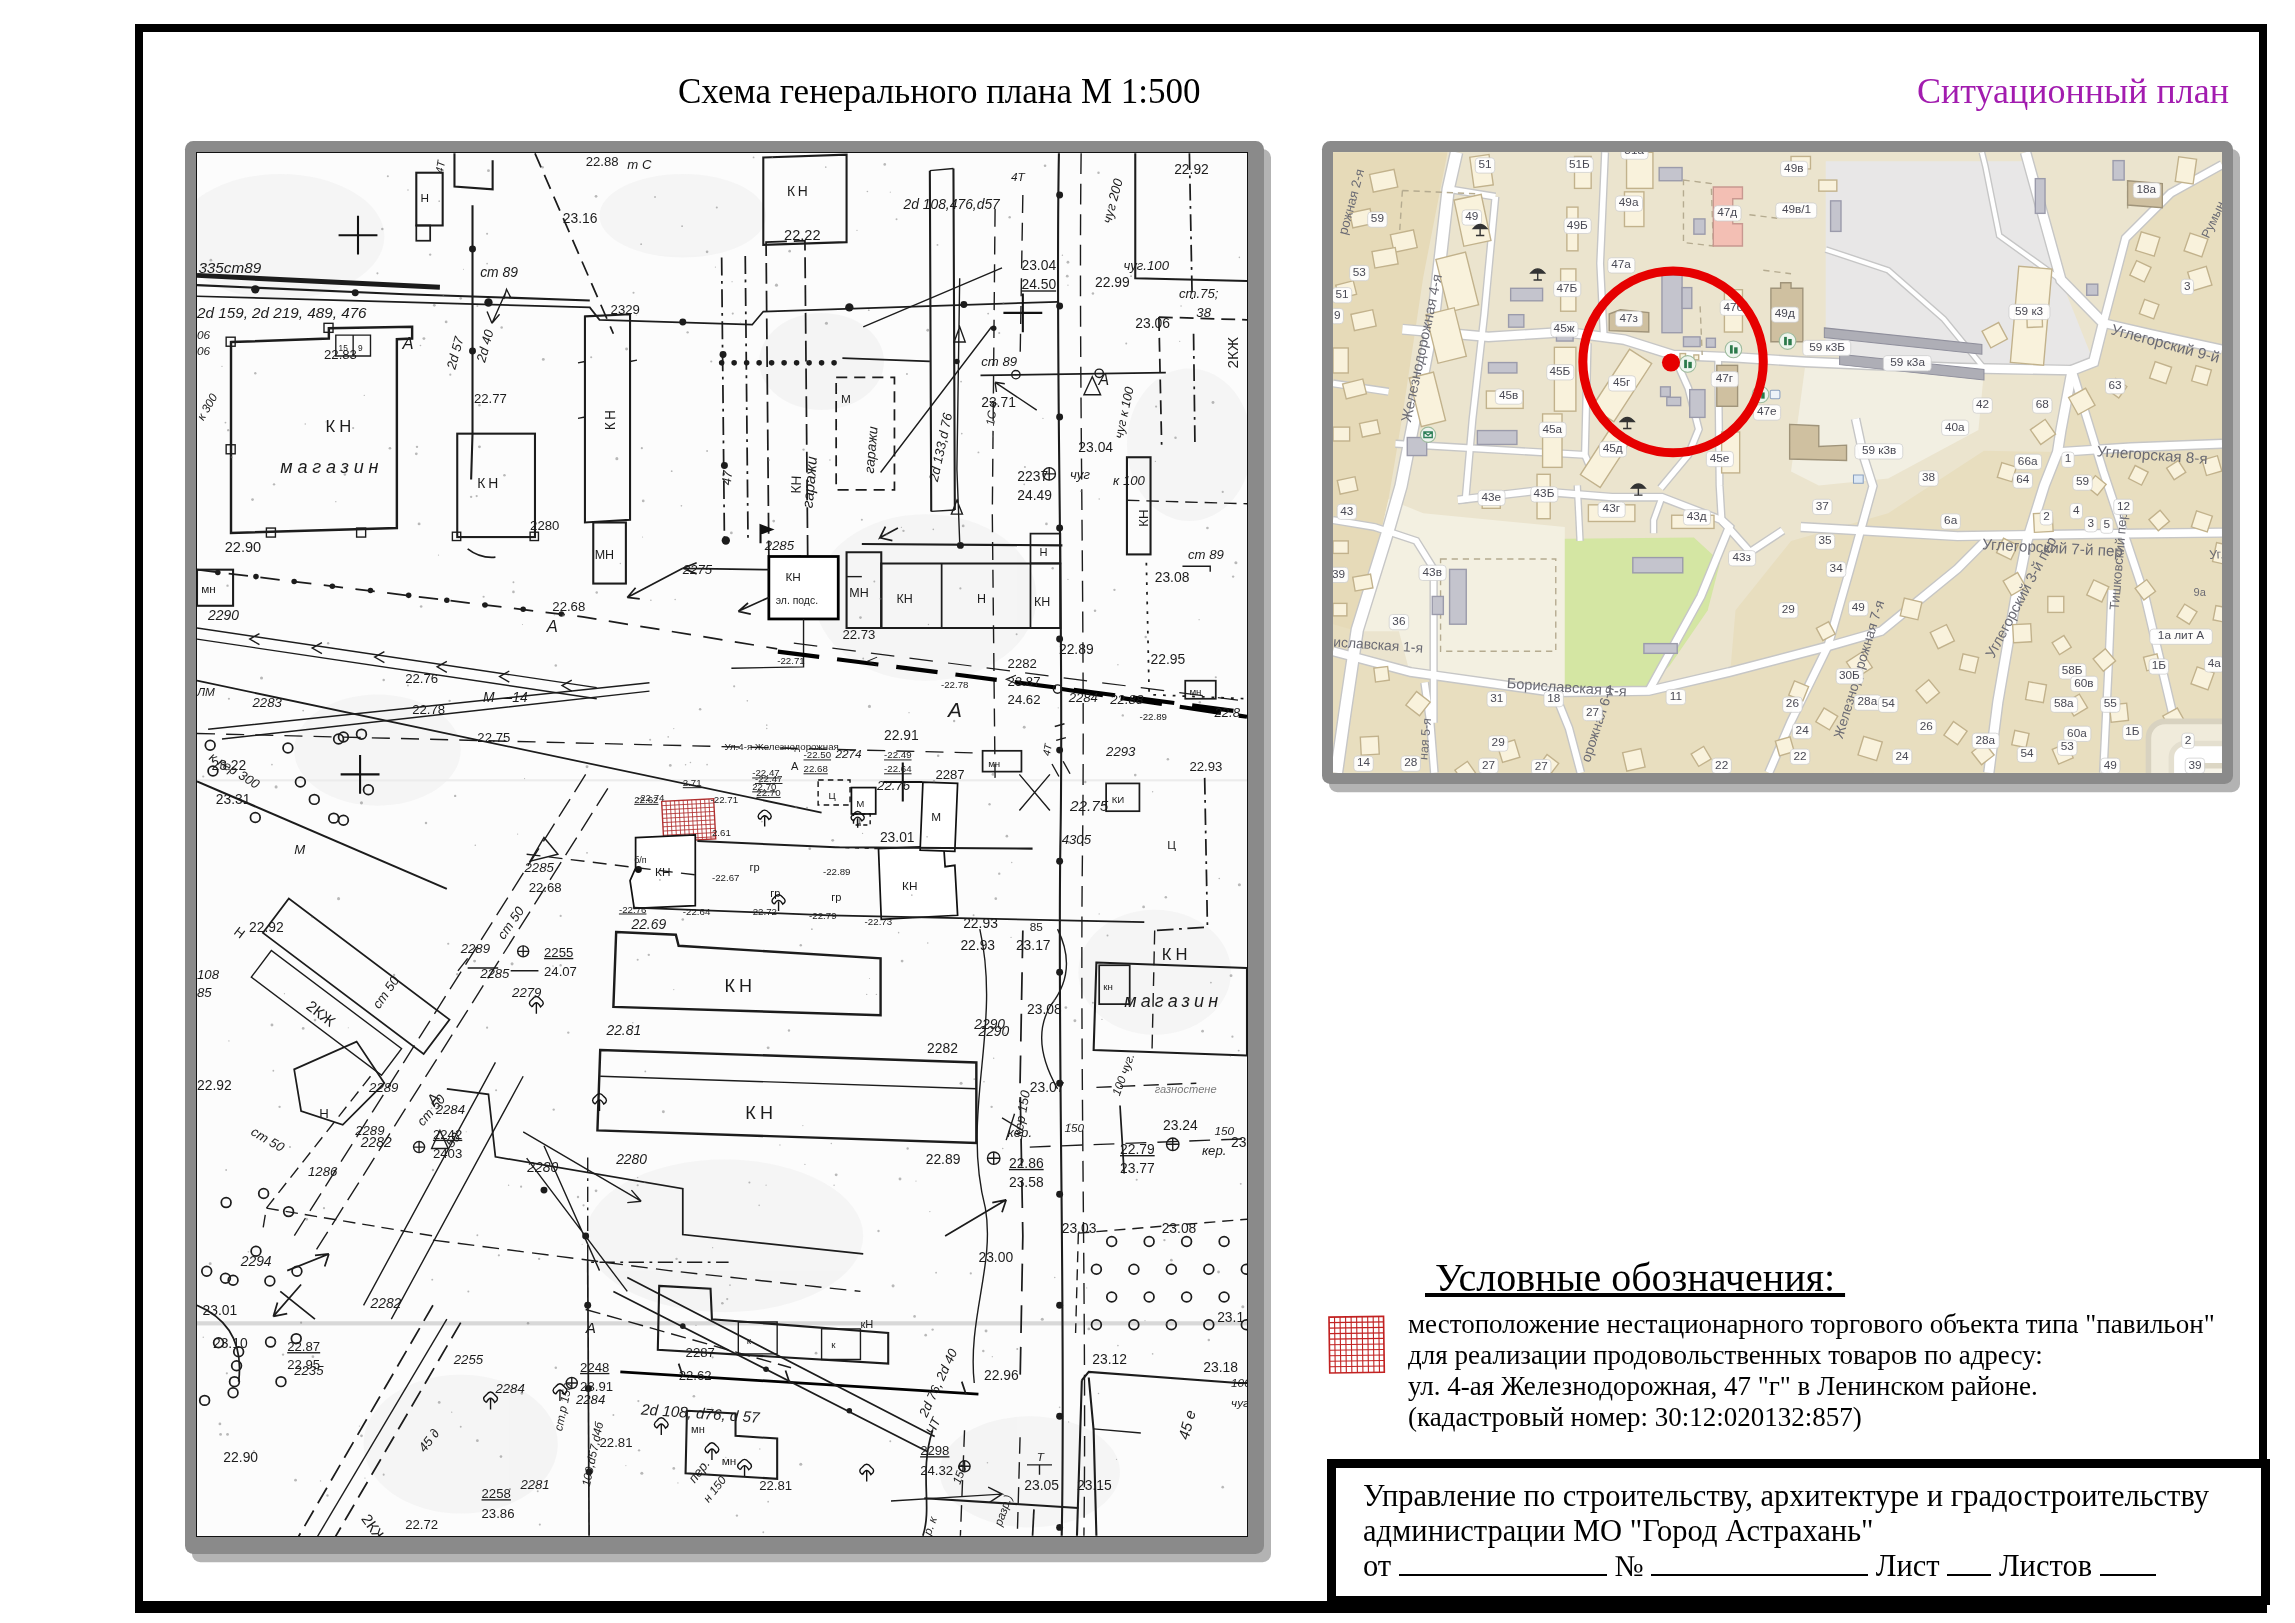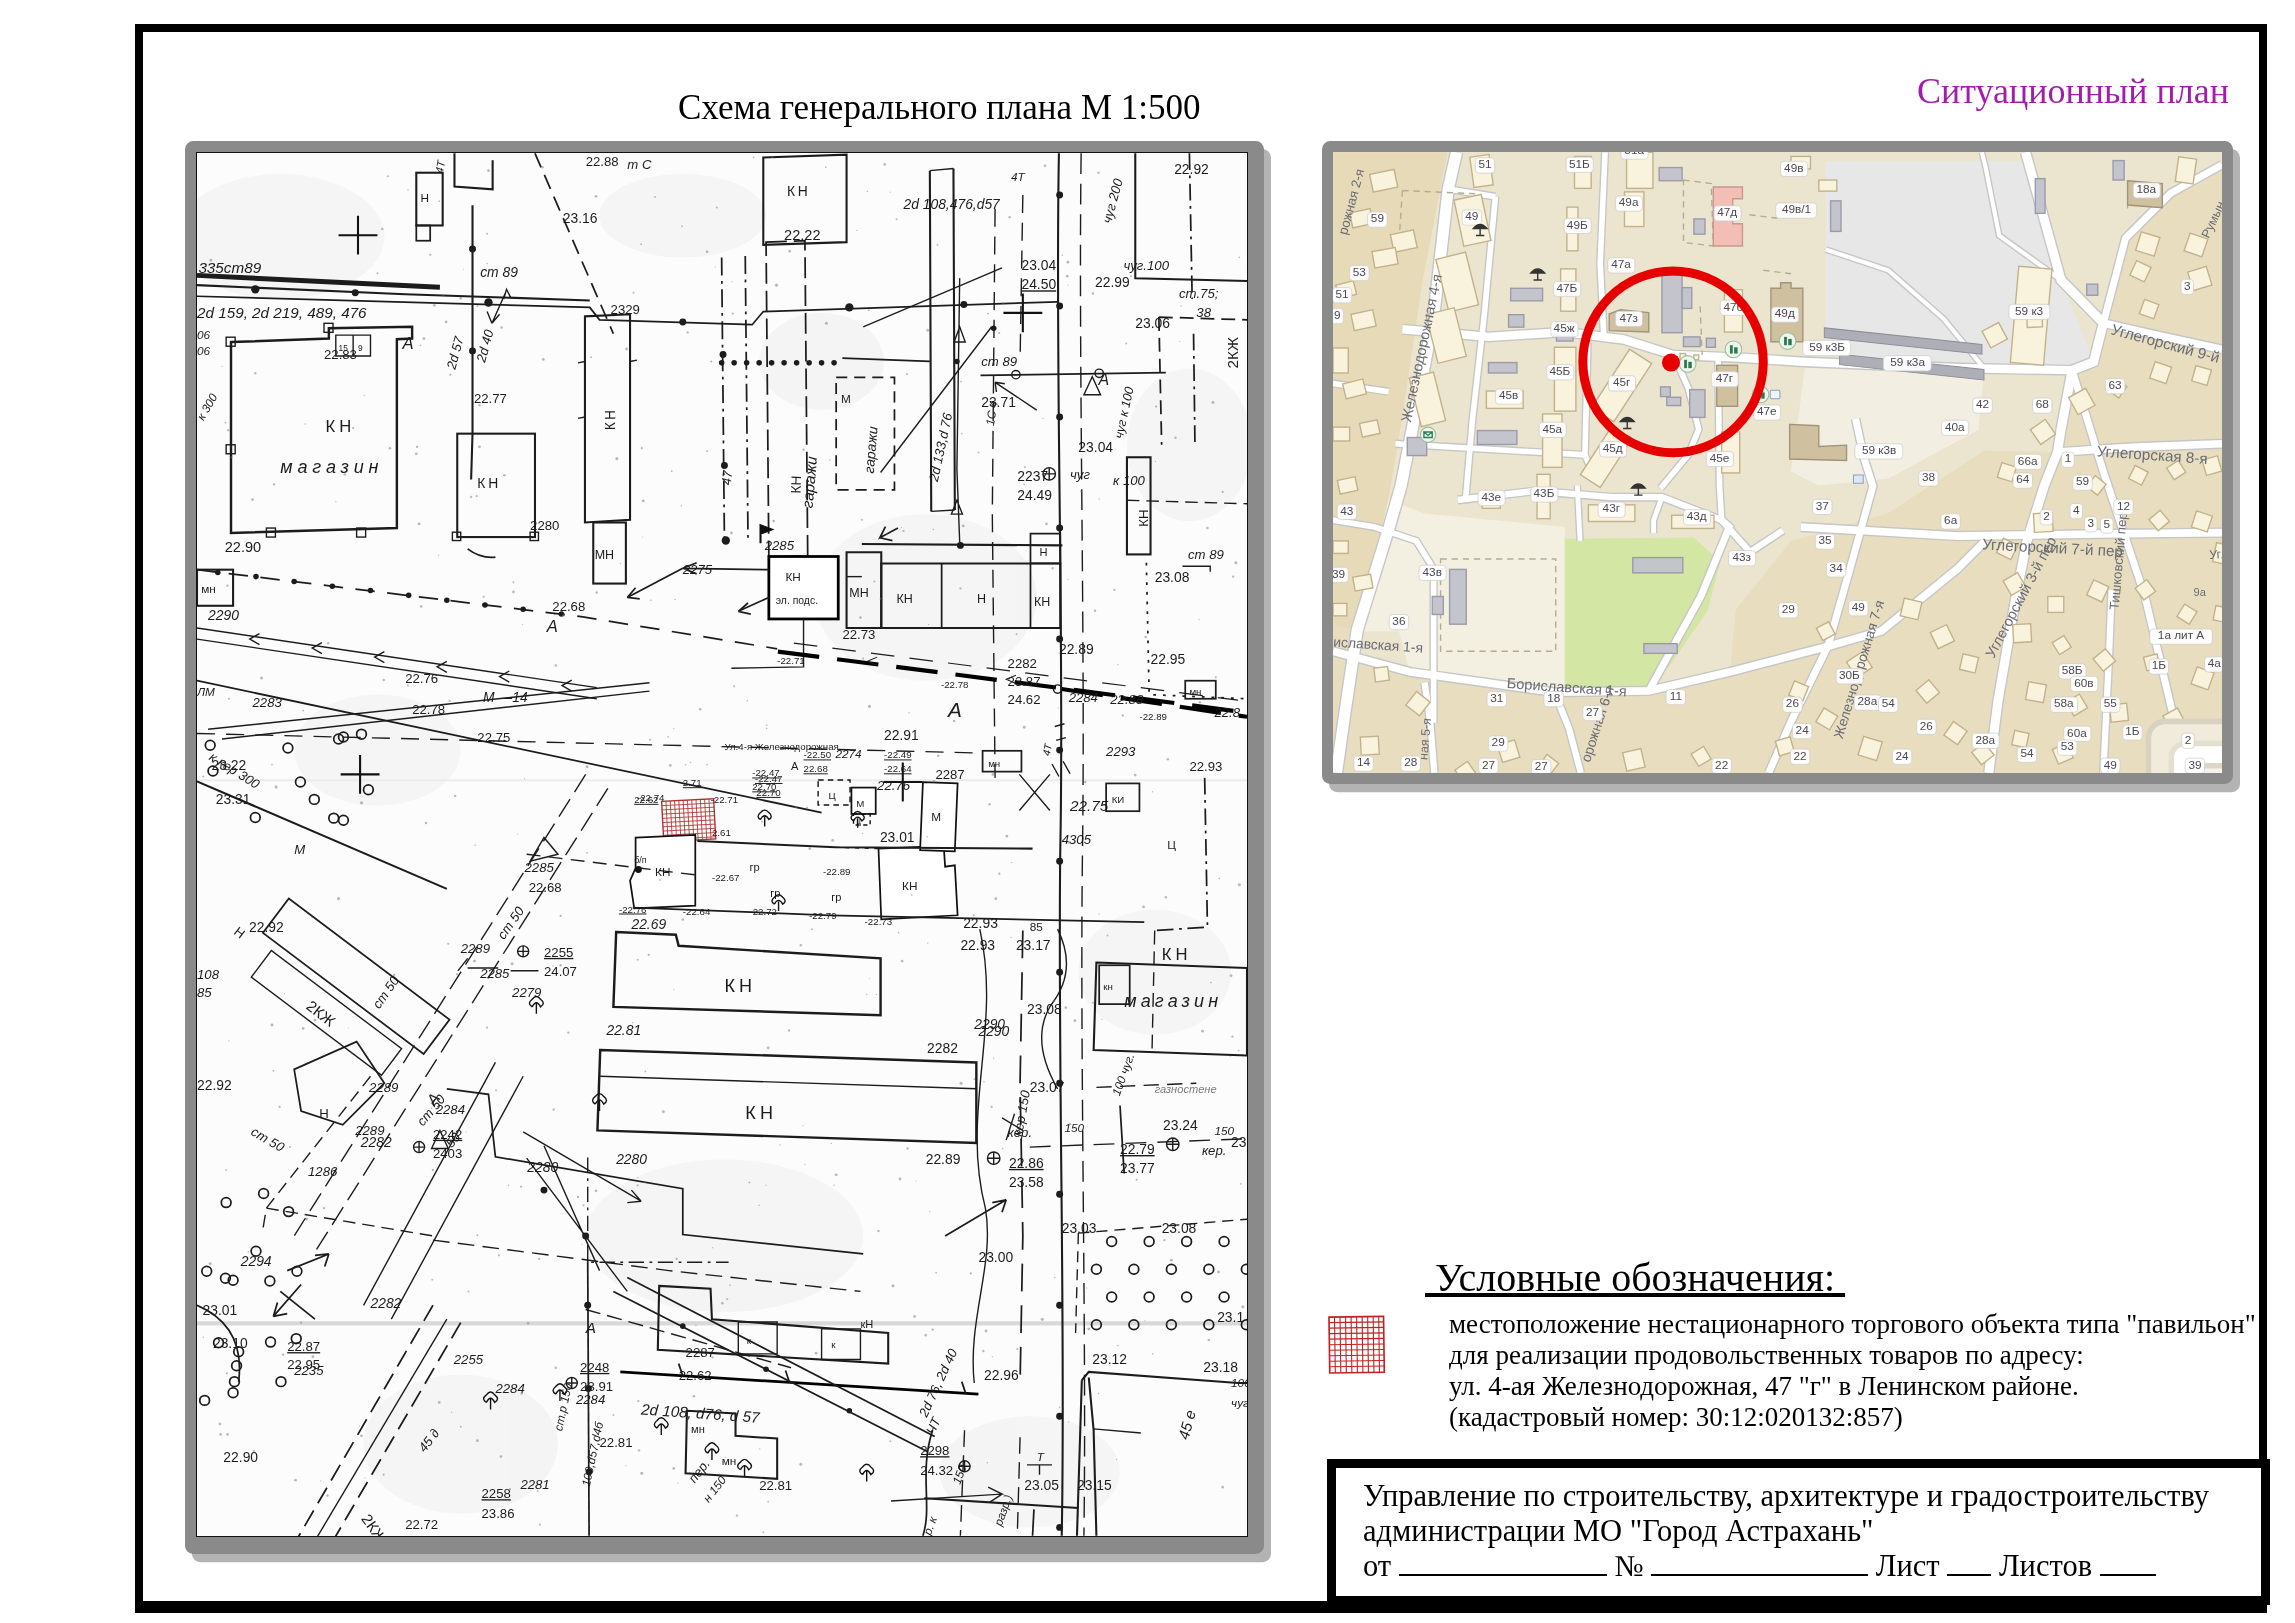--- a/index.html
+++ b/index.html
@@ -6,21 +6,21 @@
   body{width:2295px;height:1624px;position:relative;background:#ffffff;
        font-family:"Liberation Serif", serif;}
   .abs{position:absolute;}
   .ul{display:inline-block;border-bottom:2.1px solid #000;height:23.6px;}
 </style>
 </head>
 <body>
 
 <div class="abs" style="left:135px;top:24px;width:2116px;height:1569px;border:8.3px solid #000;border-bottom-width:12.5px;"></div>
 
-<div class="abs" style="left:678px;top:74px;font-size:35px;color:#000;white-space:nowrap;line-height:1;margin-top:16px;">Схема генерального плана М 1:500</div>
+<div class="abs" style="left:678px;top:74px;font-size:35px;color:#000;white-space:nowrap;line-height:1;">Схема генерального плана М 1:500</div>
 
 <div class="abs" style="left:1917px;top:73px;font-size:36px;color:#a21caf;white-space:nowrap;line-height:1;">Ситуационный план</div>
 
 <div class="abs" style="left:185px;top:141px;width:1079px;height:1413px;background:#8a8a8a;border-radius:8.3px;box-shadow:7px 8.3px 0 #b3b3b3;"></div>
 
 <div class="abs" style="left:197px;top:153px;width:1050px;height:1383px;background:#fcfcfc;outline:1.4px solid #111;overflow:hidden;">
 <svg width="1050" height="1383" viewBox="0 0 1513 1992">
 
 <g fill="#f0f0f0" opacity="0.6">
         <ellipse cx="120" cy="120" rx="150" ry="90"></ellipse>
@@ -1793,18 +1793,18 @@
 <svg class="abs" style="left:1328px;top:1315px;" width="58" height="60" viewBox="0 0 84 86">
   <g transform="rotate(-0.8 42 43)">
     <rect x="2" y="2" width="79" height="81" fill="#ffffff" stroke="#c22222" stroke-width="2.4"></rect>
     <g stroke="#c22222" stroke-width="1.6">
       <path d="M10,2V83M18,2V83M26,2V83M34,2V83M42,2V83M50,2V83M58,2V83M66,2V83M74,2V83"></path>
       <path d="M2,10H81M2,18H81M2,26H81M2,34H81M2,42H81M2,50H81M2,58H81M2,66H81M2,74H81"></path>
     </g>
   </g>
 </svg>
 
-<div class="abs" style="left:1449px;top:1309px;font-size:27px;line-height:31px;white-space:nowrap;">местоположение нестационарного торгового объекта типа "павильон"<br>для реализации продовольственных товаров по адресу:<br>ул. 4-ая Железнодорожная, 47 "г" в Ленинском районе.<br>(кадастровый номер: 30:12:020132:857)</div>
+<div class="abs" style="left:1408px;top:1309px;font-size:27px;line-height:31px;white-space:nowrap;">местоположение нестационарного торгового объекта типа "павильон"<br>для реализации продовольственных товаров по адресу:<br>ул. 4-ая Железнодорожная, 47 "г" в Ленинском районе.<br>(кадастровый номер: 30:12:020132:857)</div>
 
 <div class="abs" style="left:1327px;top:1459px;width:943px;height:146px;border:9px solid #000;box-sizing:border-box;background:#fff;"></div>
 
 <div class="abs" style="left:1363px;top:1479px;font-size:30.5px;line-height:35px;white-space:nowrap;">Управление по строительству, архитектуре и градостроительству<br>администрации МО "Город Астрахань"<br>от <span class="ul" style="width:208px"></span> № <span class="ul" style="width:217px"></span> Лист <span class="ul" style="width:44px"></span> Листов <span class="ul" style="width:56px"></span></div>
 
 
 </body></html>

